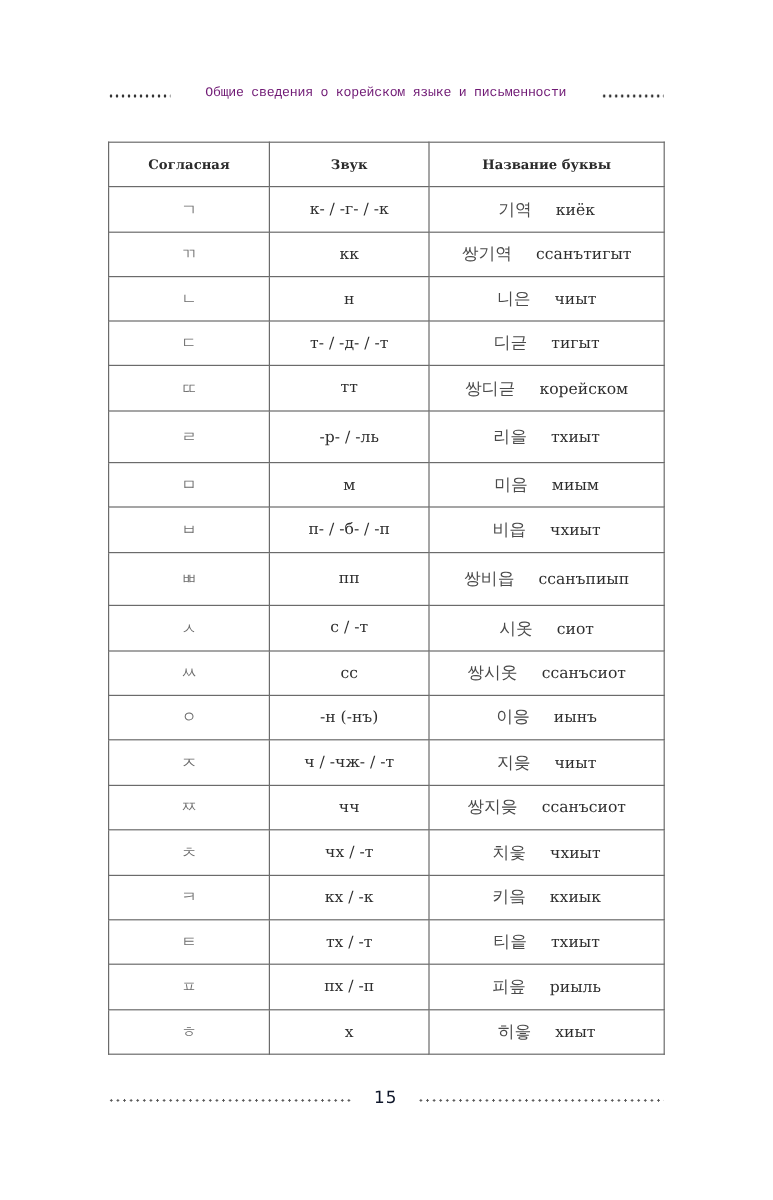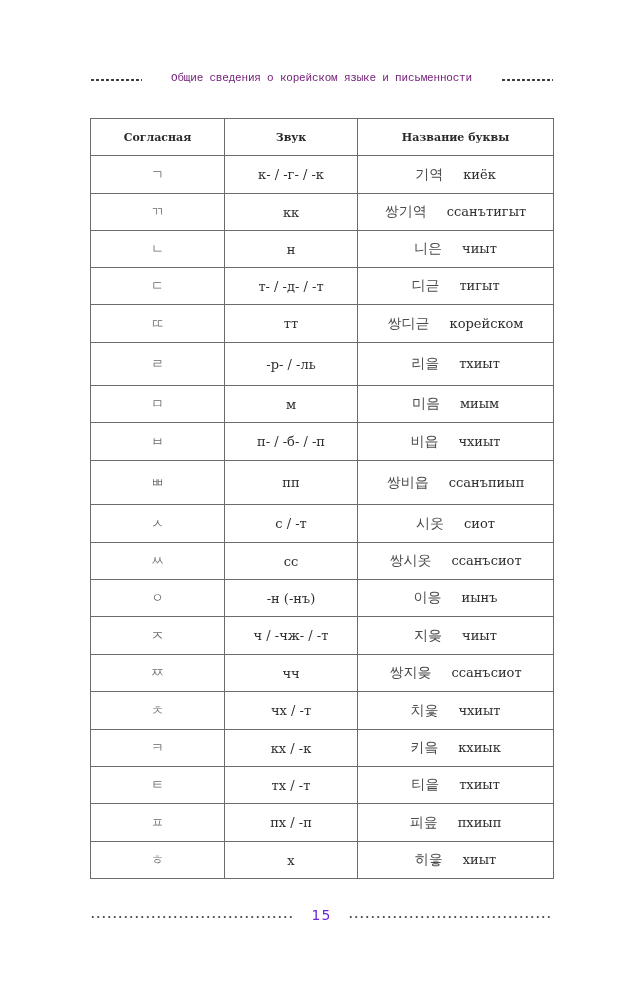--- a/index.html
+++ b/index.html
@@ -33,21 +33,21 @@
   tr.tall td { height: 42px; }
   .folio {
     position: absolute; left: 90px; top: 904px; width: 463px; height: 22px;
     display: flex; align-items: center; justify-content: space-between;
   }
   .dots-long {
     width: 205px; height: 10px;
     background-image: radial-gradient(circle, #555 0.9px, transparent 1.1px);
     background-size: 5.5px 4px; background-repeat: repeat-x; background-position: 0 5px;
   }
-  .page-number { font-family: "DejaVu Sans", sans-serif; font-size: 14px; color: #6d28d9; letter-spacing: 1px; }
+  .page-number { font-family: "DejaVu Sans", sans-serif; font-size: 14px; color: #0f172a; letter-spacing: 1px; }
 </style>
 </head>
 <body>
 
 <div class="running-head">
   <span class="dots-short"></span>
   <span class="running-title">Общие сведения о корейском языке и письменности</span>
   <span class="dots-short"></span>
 </div>
 
@@ -146,21 +146,21 @@
         <td class="name"><span class="hangul">키읔</span><span>кхиык</span></td>
       </tr>
       <tr>
         <td class="jamo" style="height: 36px;">ㅌ</td>
         <td>тх / -т</td>
         <td class="name"><span class="hangul">티읕</span><span>тхиыт</span></td>
       </tr>
       <tr>
         <td class="jamo" style="height: 37px;">ㅍ</td>
         <td>пх / -п</td>
-        <td class="name"><span class="hangul">피읖</span><span>пхиып</span></td>
+        <td class="name"><span class="hangul">피읖</span><span>риыль</span></td>
       </tr>
       <tr>
         <td class="jamo" style="height: 35px;">ㅎ</td>
         <td>х</td>
         <td class="name"><span class="hangul">히읗</span><span>хиыт</span></td>
       </tr>
     </tbody>
 </table>
 
 <div class="folio">

